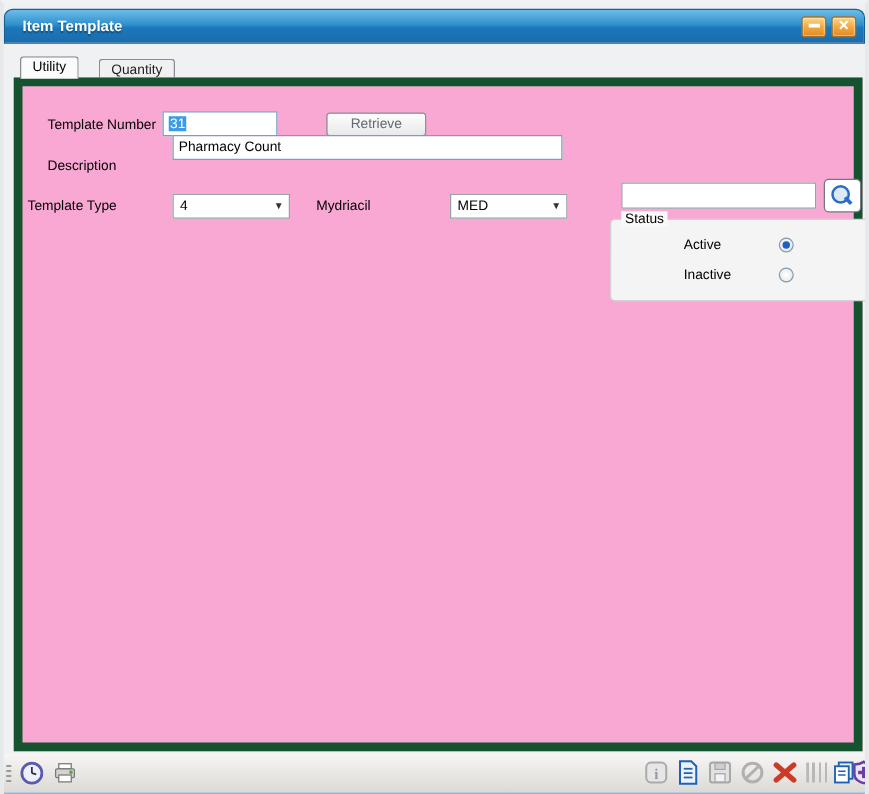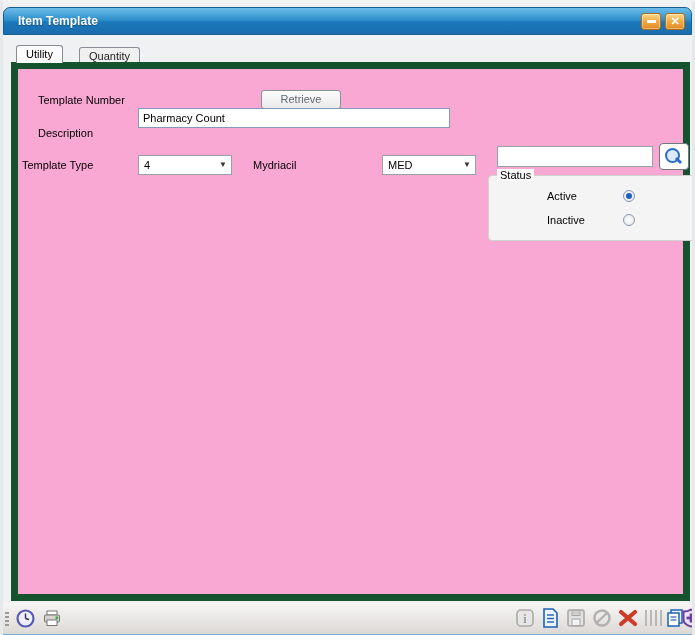--- a/index.html
+++ b/index.html
@@ -114,33 +114,36 @@
       <span>✕</span>
     </span>
   </div>
 
   <div class="tab active">Utility</div>
   <div class="tab inactive">Quantity</div>
 
   <div class="panel">
 
     <span class="flabel" style="left:20px; top:25px;">Template Number</span>
+    <div class="textbox" style="left:112px; top:20px; width:92px; height:20px; border-color:#6fa0c8;">
+      <span class="sel-text">31</span>
+    </div>
     <div class="btn" style="left:243px; top:21px; width:80px; height:19px; line-height:17px;">Retrieve</div>
 
     <span class="flabel" style="left:20px; top:58px;">Description</span>
     <div class="textbox" style="left:120px; top:39px; width:312px; height:20px;">Pharmacy Count</div>
 
     <span class="flabel" style="left:4px; top:90px;">Template Type</span>
     <div class="dropdown" style="left:120px; top:86px; width:94px;">
       <span class="dd-value">4</span>
       <span class="dd-arrow">▼</span>
     </div>
 
     <span class="flabel" style="left:235px; top:90px;">Mydriacil</span>
-    <div class="dropdown" style="left:342px; top:86px; width:94px;margin-left:22px;">
+    <div class="dropdown" style="left:342px; top:86px; width:94px;">
       <span class="dd-value">MED</span>
       <span class="dd-arrow">▼</span>
     </div>
 
     <input class="searchbox" value="" style="">
     <div class="search-btn">
       <span class="mag big"></span>
     </div>
 
     <div class="groupbox">

